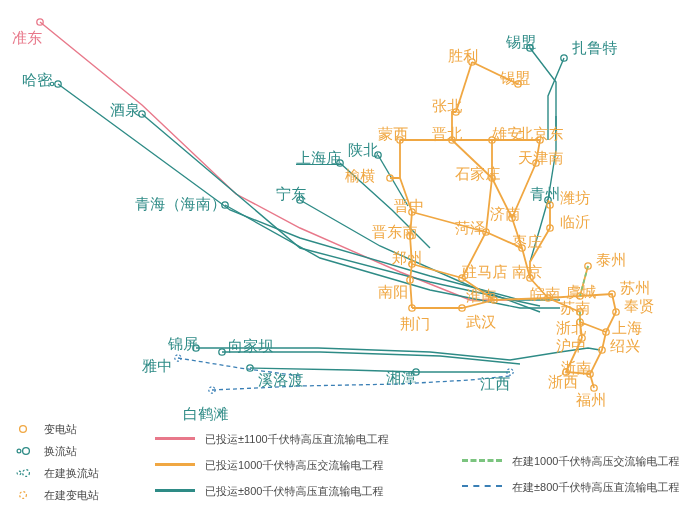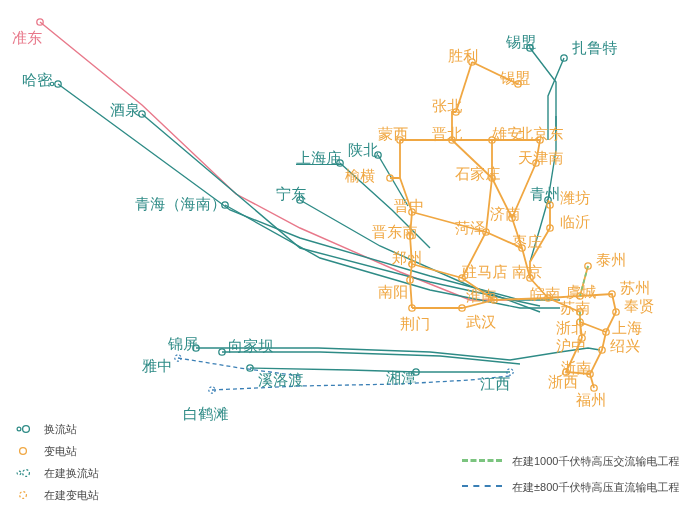--- a/index.html
+++ b/index.html
@@ -212,53 +212,67 @@
     <div class="node-label lbl-teal" style="left: 228px; top: 340px;">向家坝</div>
     <div class="node-label lbl-teal" style="left: 168px; top: 338px;">锦屏</div>
     <div class="node-label lbl-teal" style="left: 142px; top: 360px;">雅中</div>
   </div>
 
 <div class="legend">
   <div class="legend-col-a">
     <div class="lg-item">
       <span class="sym">
         <svg width="26" height="22">
+            <circle cx="9" cy="11" r="3.4" fill="none" stroke="#f0a742" stroke-width="1.3"></circle>
+          </svg>
+      </span>
+      <span class="txt">变电站</span>
+    </div>
+    <div class="lg-item">
+      <span class="sym">
+        <svg width="26" height="22">
             <circle cx="5" cy="11" r="1.9" fill="none" stroke="#2e8b86" stroke-width="1.2"></circle>
             <circle cx="12" cy="11" r="3.4" fill="none" stroke="#2e8b86" stroke-width="1.3"></circle>
           </svg>
       </span>
       <span class="txt">换流站</span>
     </div>
     <div class="lg-item">
       <span class="sym">
         <svg width="26" height="22">
-            <circle cx="9" cy="11" r="3.4" fill="none" stroke="#f0a742" stroke-width="1.3"></circle>
-          </svg>
-      </span>
-      <span class="txt">变电站</span>
-    </div>
-    <div class="lg-item">
-      <span class="sym">
-        <svg width="26" height="22">
             <circle cx="5" cy="11" r="1.9" fill="none" stroke="#2e8b86" stroke-width="1.1" stroke-dasharray="2 2"></circle>
             <circle cx="12" cy="11" r="3.4" fill="none" stroke="#2e8b86" stroke-width="1.2" stroke-dasharray="2 2"></circle>
           </svg>
       </span>
       <span class="txt">在建换流站</span>
     </div>
     <div class="lg-item">
       <span class="sym">
         <svg width="26" height="22">
             <circle cx="9" cy="11" r="3.4" fill="none" stroke="#f0a742" stroke-width="1.2" stroke-dasharray="2 2"></circle>
           </svg>
       </span>
       <span class="txt">在建变电站</span>
     </div>
   </div>
 
+  <div class="legend-col-b">
+    <div class="lg-line">
+      <span class="lsym" style="background:#e8788a;"></span>
+      <span class="ltxt">已投运±1100千伏特高压直流输电工程</span>
+    </div>
+    <div class="lg-line">
+      <span class="lsym" style="background:#f0a742;height:3px;"></span>
+      <span class="ltxt">已投运1000千伏特高压交流输电工程</span>
+    </div>
+    <div class="lg-line">
+      <span class="lsym" style="background:#2e8b86;"></span>
+      <span class="ltxt">已投运±800千伏特高压直流输电工程</span>
+    </div>
+  </div>
 
   <div class="legend-col-c">
     <div class="lg-line">
       <span class="lsym" style="background:none;border-top:3px dashed #7bc47f;"></span>
       <span class="ltxt">在建1000千伏特高压交流输电工程</span>
     </div>
     <div class="lg-line">
       <span class="lsym" style="background:none;border-top:2px dashed #3a7fb5;"></span>
       <span class="ltxt">在建±800千伏特高压直流输电工程</span>
     </div>

